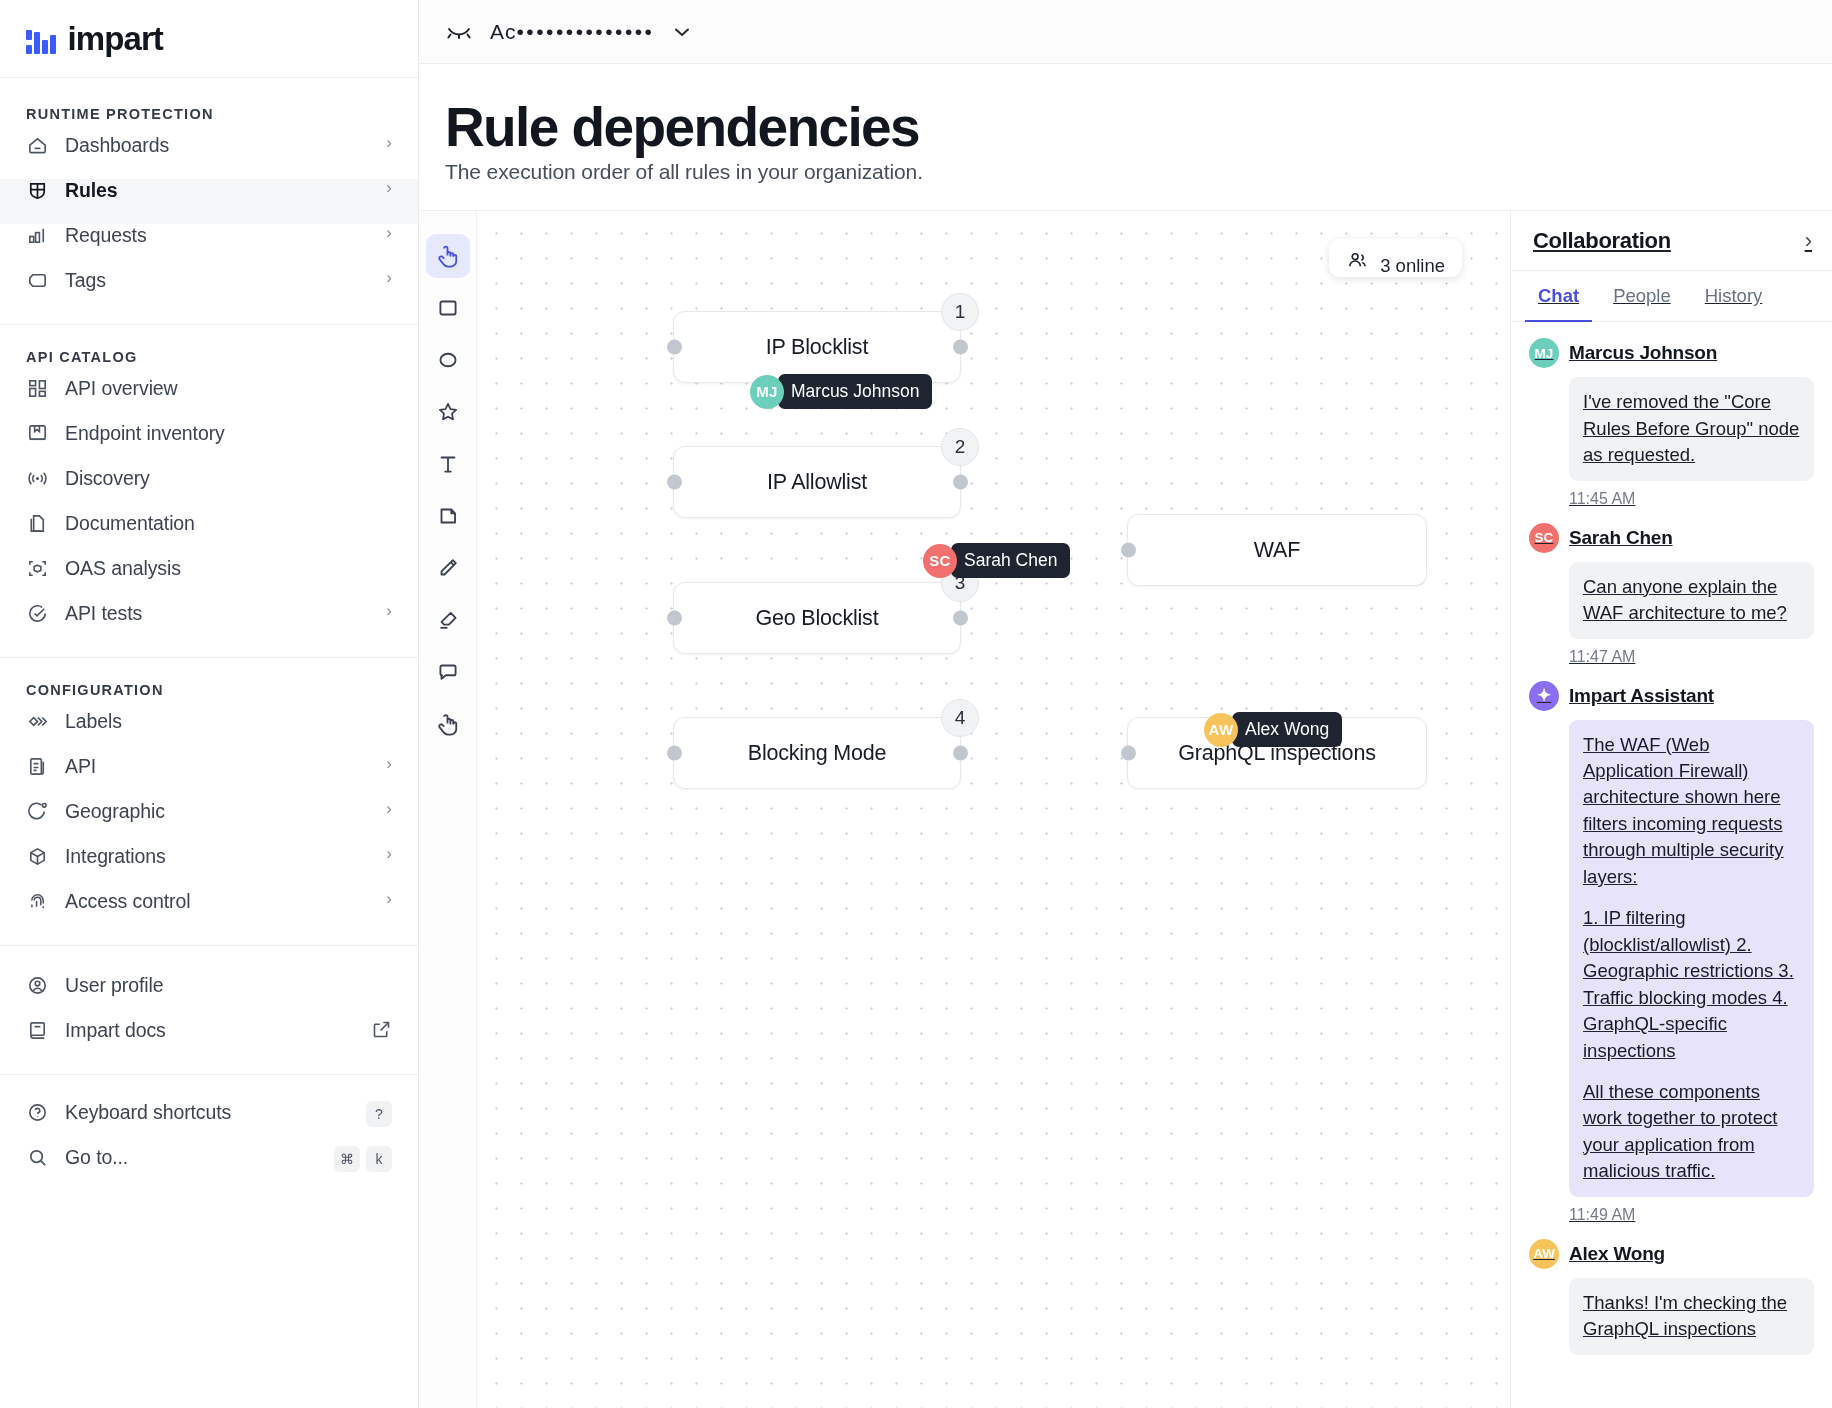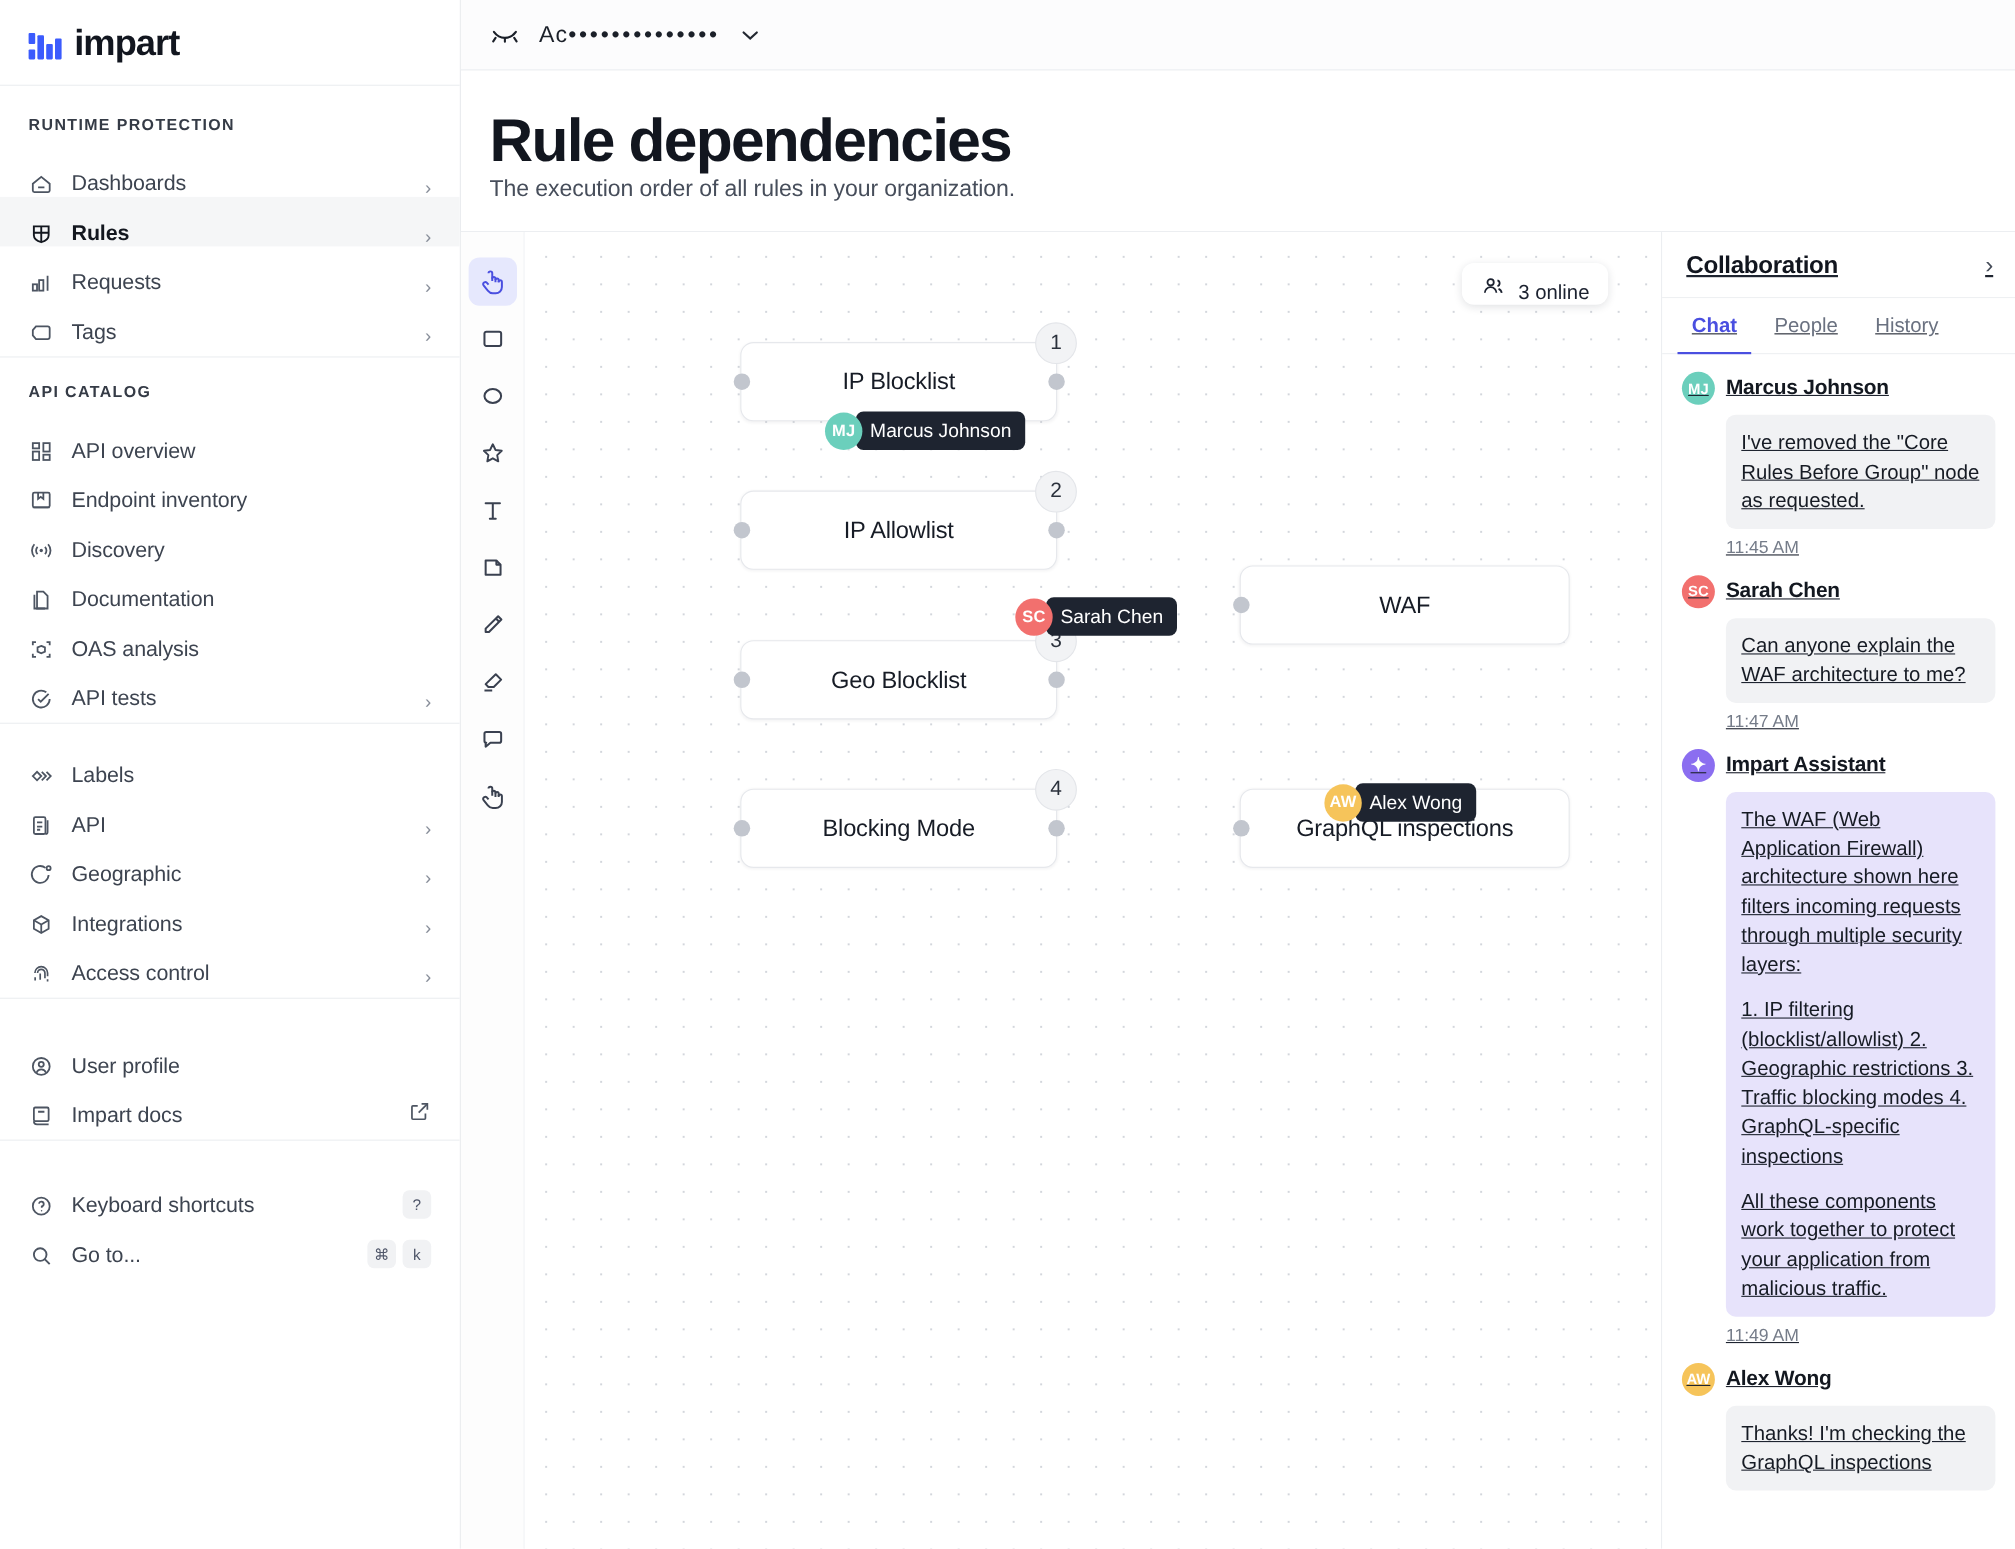--- a/index.html
+++ b/index.html
@@ -35,21 +35,21 @@
   .logo-text { font-size: 33px; font-weight: 700; letter-spacing: -0.9px; color: #12161f; }
 
   .nav-scroll { flex: 1; overflow: hidden; padding-top: 4px; }
   .nav-group { padding: 14px 0 10px 0; }
   .nav-group + .nav-group { border-top: 1px solid #eceef1; }
   .group-title {
     font-size: 14.5px; font-weight: 700; letter-spacing: 1.25px;
     color: #353b46; padding: 10px 0 12px 26px; text-transform: uppercase;
   }
   .nav-item {
-    display: flex; align-items: flex-end; height: 45px;
+    display: flex; align-items: flex-start; height: 45px;
     padding: 0 26px 0 26px; gap: 16px; cursor: pointer; position: relative;
   }
   .nav-item .ico { width: 23px; height: 23px; flex: 0 0 23px; color: #4d5562; display:flex; align-items:center; justify-content:center;}
   .nav-item .lbl { font-size: 19.5px; color: #3d4450; flex: 1; letter-spacing: -0.1px; }
   .nav-item.active { background: #f5f6f7; }
   .nav-item.active .lbl { color: #13171f; font-weight: 700; }
   .nav-item.active .ico { color: #13171f; }
   .chev { color: #878d99; font-size: 17px; line-height: 1; }
   .ext { color: #4d5562; }
   .kbd {
@@ -296,20 +296,21 @@
                 <path d="M20 12a8 8 0 1 1-3.2-6.4"></path>
                 <path d="M9 12l2.5 2.5L19 7"></path>
               </svg>
           </span>
           <span class="lbl">API tests</span>
           <span class="chev">›</span>
         </div>
       </div>
 
       <div class="nav-group">
+        <div class="group-title">CONFIGURATION</div>
 
         <div class="nav-item">
           <span class="ico">
             <svg width="23" height="23" viewBox="0 0 24 24" fill="none" stroke="currentColor" stroke-width="1.7">
                 <path d="M4 12l4-4 4 4-4 4z"></path>
                 <path d="M12.5 8l4 4-4 4M17 8l4 4-4 4"></path>
               </svg>
           </span>
           <span class="lbl">Labels</span>
         </div>

